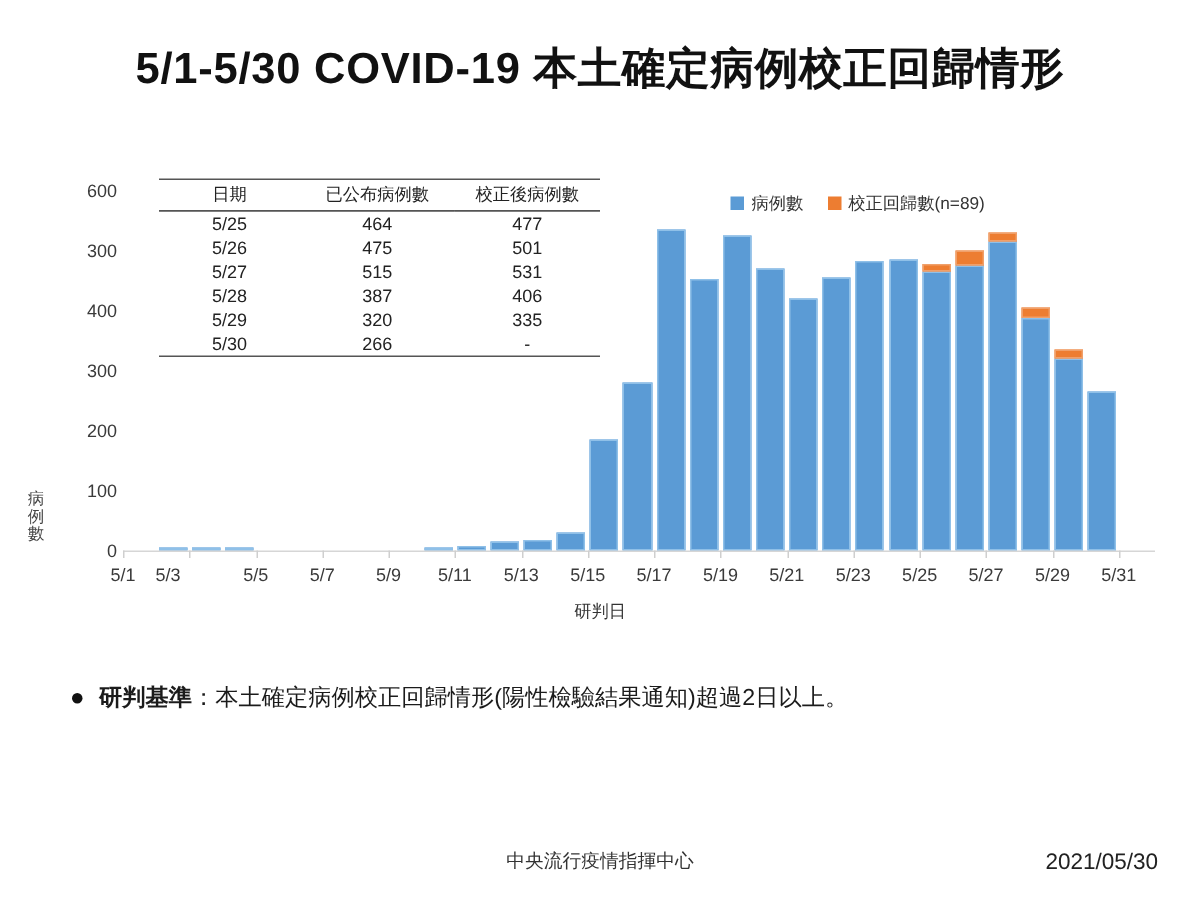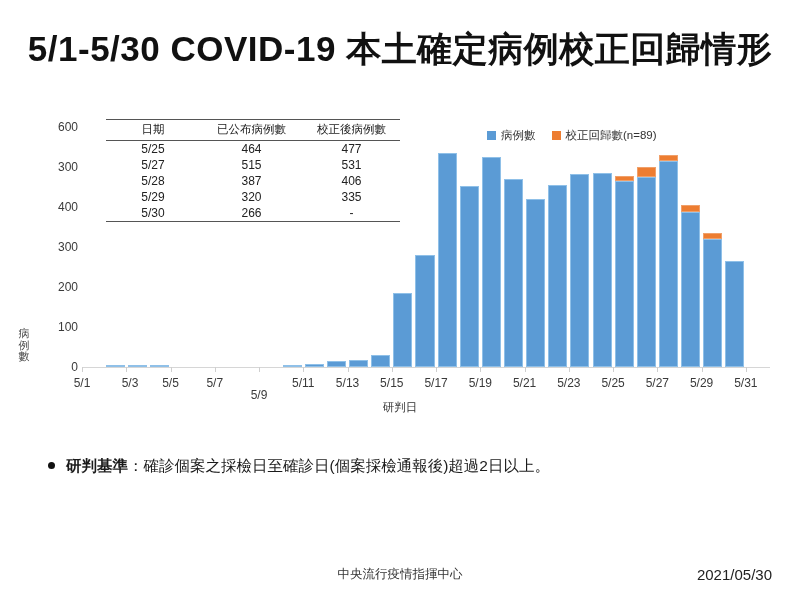--- a/index.html
+++ b/index.html
@@ -6,21 +6,21 @@
   body{
     width:800px;height:600px;background:#ffffff;overflow:hidden;
     font-family:"Liberation Sans","DejaVu Sans",sans-serif;color:#1a1a1a;
     position:relative;
   }
   #slide{position:absolute;inset:0;}
 
   
   .title{
     position:absolute;left:0;top:26px;width:800px;text-align:center;
-    font-size:35px;font-weight:bold;letter-spacing:.5px;color:#111;
+    font-size:29px;font-weight:bold;letter-spacing:.5px;color:#111;
     white-space:nowrap;
   }
 
   
   .chart-area{position:absolute;left:0;top:110px;width:800px;height:300px;}
 
   .y-axis-title{
     position:absolute;left:16px;top:218px;width:16px;
     font-size:11px;color:#444;line-height:1.05;text-align:center;
   }
@@ -233,24 +233,24 @@
         <i style="left: 398.323px;"></i>
         <i style="left: 442.581px;"></i>
         <i style="left: 486.839px;"></i>
         <i style="left: 531.097px;"></i>
         <i style="left: 575.355px;"></i>
         <i style="left: 619.613px;"></i>
         <i style="left: 663.871px;"></i>
       </div>
     <div class="x-labels" id="xlabels">
         <div style="left: 0px;">5/1</div>
-        <div style="left: 48px;">5/3</div>
+        <div style="left: 30px;">5/3</div>
         <div style="left: 88.5161px;">5/5</div>
         <div style="left: 132.774px;">5/7</div>
-        <div style="left: 177.032px; margin-top: 12px;">5/9</div>
+        <div style="left: 177.032px;">5/9</div>
         <div style="left: 221.29px;">5/11</div>
         <div style="left: 265.548px;">5/13</div>
         <div style="left: 309.806px; text-align: right;">5/15</div>
         <div style="left: 354.065px;">5/17</div>
         <div style="left: 398.323px;">5/19</div>
         <div style="left: 442.581px;">5/21</div>
         <div style="left: 486.839px;">5/23</div>
         <div style="left: 531.097px;">5/25</div>
         <div style="left: 575.355px;">5/27</div>
         <div style="left: 619.613px;">5/29</div>
@@ -279,20 +279,25 @@
           <th class="c2">校正後病例數</th>
         </tr>
       </thead>
       <tbody id="tbody">
           <tr>
             <td class="c0">5/25</td>
             <td class="c1">464</td>
             <td class="c2">477</td>
           </tr>
           <tr>
+            <td class="c0">5/26</td>
+            <td class="c1">475</td>
+            <td class="c2">501</td>
+          </tr>
+          <tr>
             <td class="c0">5/27</td>
             <td class="c1">515</td>
             <td class="c2">531</td>
           </tr>
           <tr>
             <td class="c0">5/28</td>
             <td class="c1">387</td>
             <td class="c2">406</td>
           </tr>
           <tr>
@@ -305,20 +310,20 @@
             <td class="c1">266</td>
             <td class="c2">-</td>
           </tr>
         </tbody>
     </table>
   </div>
 
   <div class="notes">
     <div class="note">
       <span class="dot"></span>
-      <b>研判基準</b><span>：確診個案之採檢日至確診日(個案採檢通報後)超過2日以上。</span>
+      <b>研判基準</b><span>：本土確定病例校正回歸情形(陽性檢驗結果通知)超過2日以上。</span>
     </div>
   </div>
 
   <div class="footer-center">中央流行疫情指揮中心</div>
   <div class="footer-right">2021/05/30</div>
 
 </div>
 
 </body></html>

